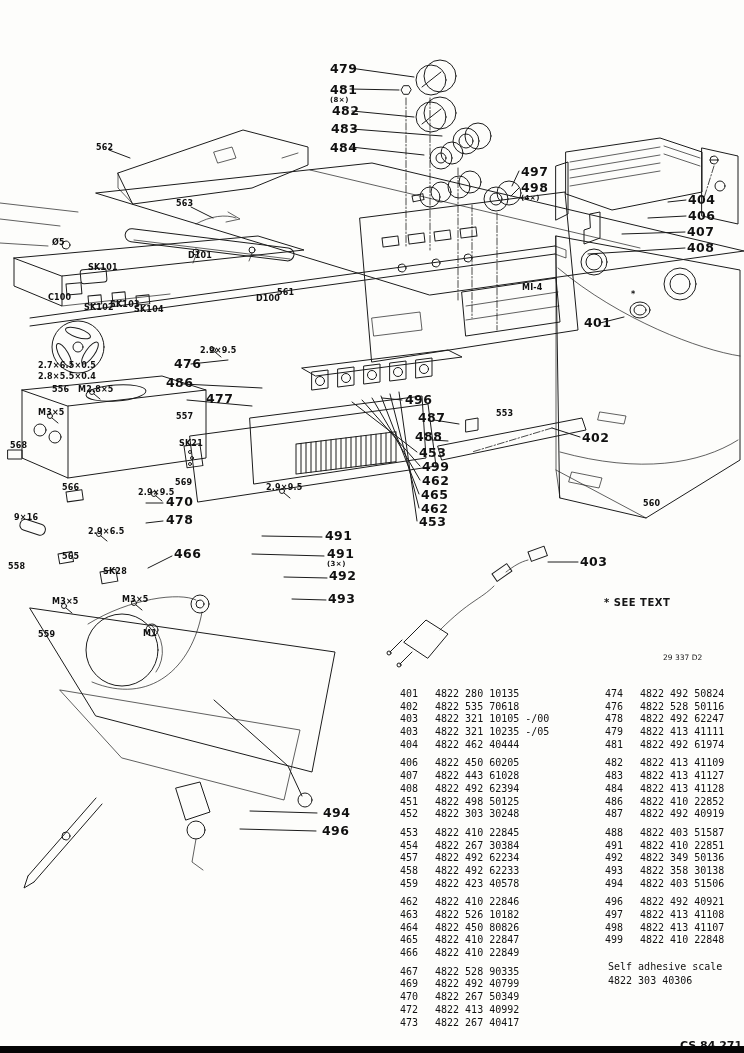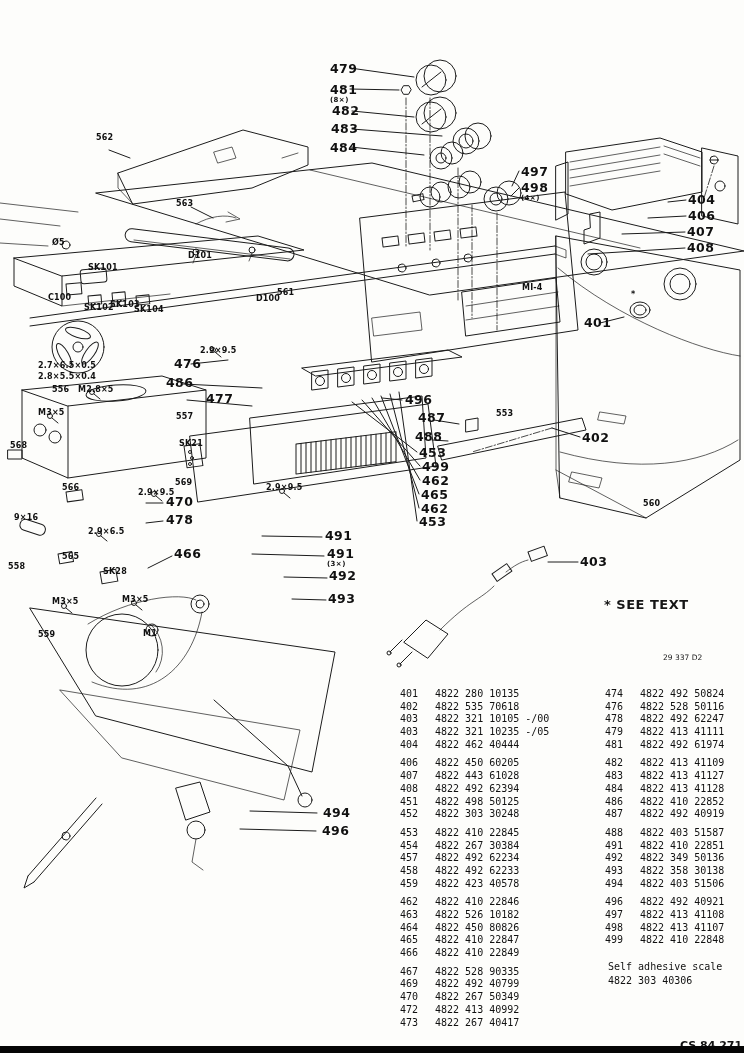--- a/index.html
+++ b/index.html
@@ -16,21 +16,21 @@
   .callout .sub{display:block;font-size:7px;font-weight:bold;line-height:7px;margin-top:1px;}
   .parts{position:absolute;top:688px;font-family:"DejaVu Sans Mono","Liberation Mono",monospace;
          font-size:10px;color:#111;}
   .parts-left{left:400px;width:200px;}
   .parts-right{left:605px;width:140px;}
   .pgroup{margin-bottom:6px;}
   .prow{display:flex;height:12.7px;line-height:12.7px;}
   .pref{width:35px;flex:none;}
   .pnum{white-space:nowrap;}
   .note{position:absolute;color:#161616;}
-  .see-text{left:604px;top:597px;font-size:13px;font-weight:bold;letter-spacing:.5px;}
+  .see-text{left:604px;top:597px;font-size:10px;font-weight:bold;letter-spacing:.5px;}
   .drawing-code{left:663px;top:653px;font-size:7.5px;}
   .adhesive{position:absolute;left:608px;top:960px;font-family:"DejaVu Sans Mono","Liberation Mono",monospace;
             font-size:10px;line-height:13.5px;color:#111;}
   .sheet-code{position:absolute;left:680px;top:1027px;font-size:11px;font-weight:bold;color:#101010;margin-top:12px;}
   .bottom-bar{position:absolute;left:0;top:1046px;width:744px;height:7px;background:#050505;}
 </style>
 </head>
 <body>
 
 <div class="page">
@@ -349,21 +349,21 @@
       <span class="callout big" style="left: 422px; top: 474px;">462</span>
       <span class="callout big" style="left: 421px; top: 488px;">465</span>
       <span class="callout big" style="left: 421px; top: 502px;">462</span>
       <span class="callout big" style="left: 419px; top: 515px;">453</span>
       <span class="callout big" style="left: 325px; top: 529px;">491</span>
       <span class="callout big" style="left: 327px; top: 547px;">491<span class="sub">(3×)</span></span>
       <span class="callout big" style="left: 329px; top: 569px;">492</span>
       <span class="callout big" style="left: 328px; top: 592px;">493</span>
       <span class="callout big" style="left: 323px; top: 806px;">494</span>
       <span class="callout big" style="left: 322px; top: 824px;">496</span>
-      <span class="callout small" style="left: 96px; top: 134px;">562</span>
+      <span class="callout small" style="left: 96px; top: 144px;">562</span>
       <span class="callout small" style="left: 176px; top: 200px;">563</span>
       <span class="callout small" style="left: 52px; top: 239px;">Ø5</span>
       <span class="callout small" style="left: 88px; top: 264px;">SK101</span>
       <span class="callout small" style="left: 48px; top: 294px;">C100</span>
       <span class="callout small" style="left: 84px; top: 304px;">SK102</span>
       <span class="callout small" style="left: 110px; top: 301px;">SK103</span>
       <span class="callout small" style="left: 134px; top: 306px;">SK104</span>
       <span class="callout small" style="left: 188px; top: 252px;">D101</span>
       <span class="callout small" style="left: 256px; top: 257px; margin-top: 38px;">D100</span>
       <span class="callout small" style="left: 277px; top: 289px;">561</span>

